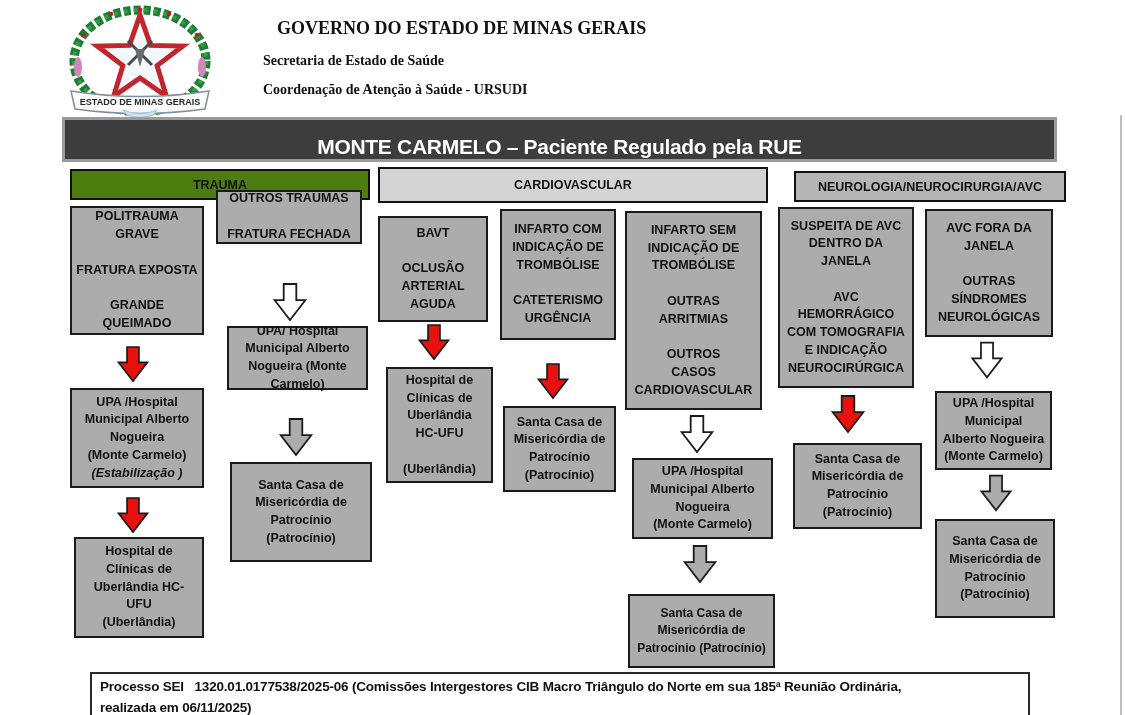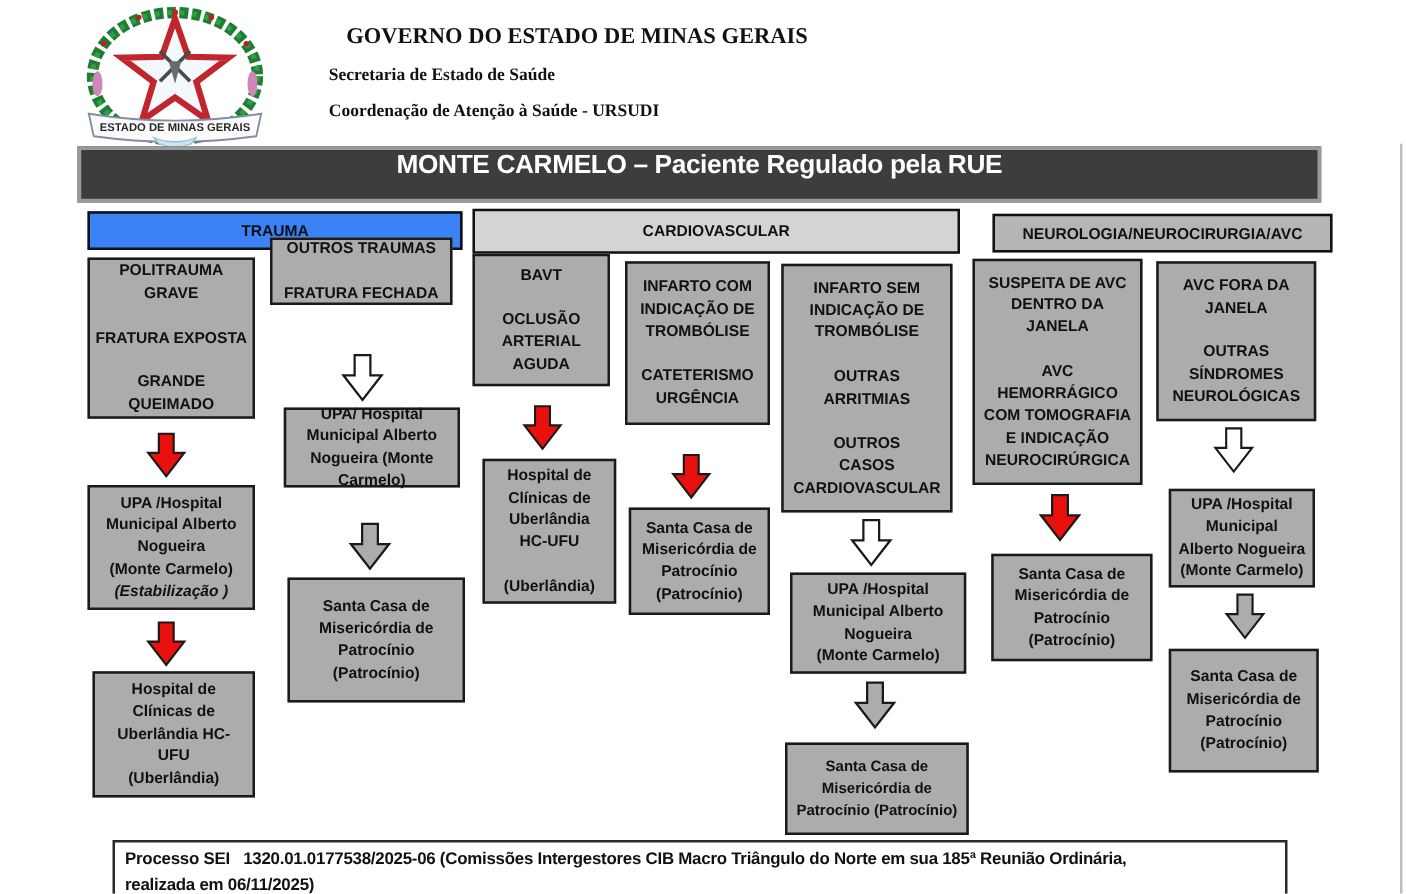--- a/index.html
+++ b/index.html
@@ -10,28 +10,28 @@
   .gov-lines{position:absolute;left:263px;top:18px;}
   .gov-line{font-family:"Liberation Serif",serif;font-weight:bold;color:#111;}
   .gov-line.l1{font-size:18px;margin:0 0 14px 14px;}
   .gov-line.l2,.gov-line.l3{font-size:14px;margin:0 0 13px 0;}
 
   .logo{position:absolute;left:62px;top:5px;width:156px;height:112px;}
 
   
   .title-bar{position:absolute;left:62px;top:117px;width:995px;height:45px;
     background:#3d3d3d;border:3px solid #9a9a9a;box-sizing:border-box;
-    display:flex;align-items:flex-start;justify-content:center;}
+    display:flex;align-items:flex-end;justify-content:center;}
   .title-bar span{color:#fff;font-weight:bold;font-size:21px;letter-spacing:-0.3px;}
 
   
   .col-header{position:absolute;box-sizing:border-box;border:2px solid #111;
     display:flex;align-items:center;justify-content:center;
     font-weight:bold;font-size:12.5px;color:#111;}
-  .ch-trauma{left:70px;top:169px;width:300px;height:31px;background:#3b82f6;}
+  .ch-trauma{left:70px;top:169px;width:300px;height:31px;background:#4d7c0f;}
   .ch-cardio{left:378px;top:167px;width:390px;height:36px;background:#d4d4d4;}
   .ch-neuro{left:778px;top:171px;width:272px;height:31px;background:#b5b5b5;margin-left:16px;}
 
   
   .fbox{position:absolute;background:#acacac;border:2px solid #1a1a1a;box-sizing:border-box;
     display:flex;flex-direction:column;align-items:center;justify-content:center;
     text-align:center;font-weight:bold;font-size:12.5px;line-height:1.42;color:#111;
     white-space:pre-line;padding:2px;}
   .fbox .note{display:block;font-style:italic;}
 
@@ -120,21 +120,21 @@
 Nogueira (Monte
 Carmelo)</div>
   <svg class="arrow" style="left:278px;top:416px" width="36" height="42" viewBox="0 0 40 44">
     <path d="M13 2 H27 V20 H37 L20 42 L3 20 H13 Z" stroke="#1a1a1a" stroke-width="2" fill="#ACACAC"></path>
   </svg>
   <div class="fbox" style="left:230px;top:462px;width:142px;height:100px">Santa Casa de
 Misericórdia de
 Patrocínio
 (Patrocínio)</div>
 
-  <div class="fbox" style="left:378px;top:203px;width:110px;height:106px">BAVT
+  <div class="fbox" style="left:378px;top:216px;width:110px;height:106px">BAVT
 
 OCLUSÃO
 ARTERIAL
 AGUDA</div>
   <svg class="arrow" style="left:417px;top:321px" width="34" height="42" viewBox="0 0 40 44">
     <path d="M13 2 H27 V20 H37 L20 42 L3 20 H13 Z" stroke="#1a1a1a" stroke-width="2" fill="#E8110D"></path>
   </svg>
   <div class="fbox" style="left:386px;top:367px;width:107px;height:116px">Hospital de
 Clínicas de
 Uberlândia

